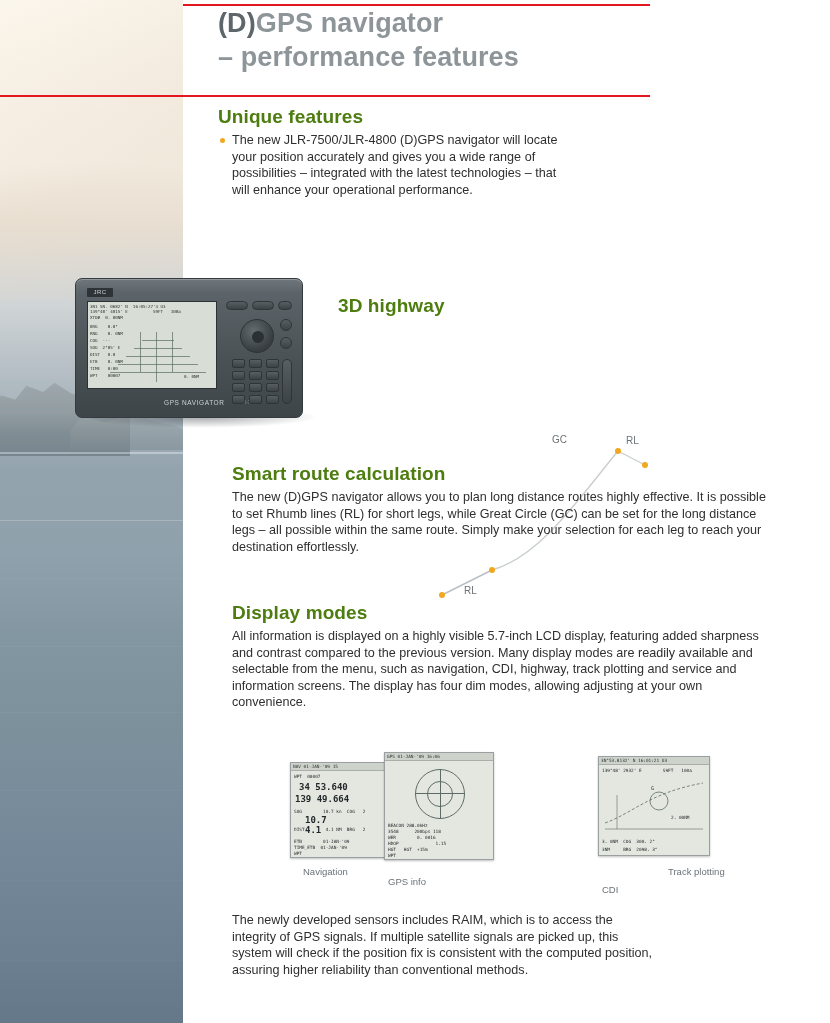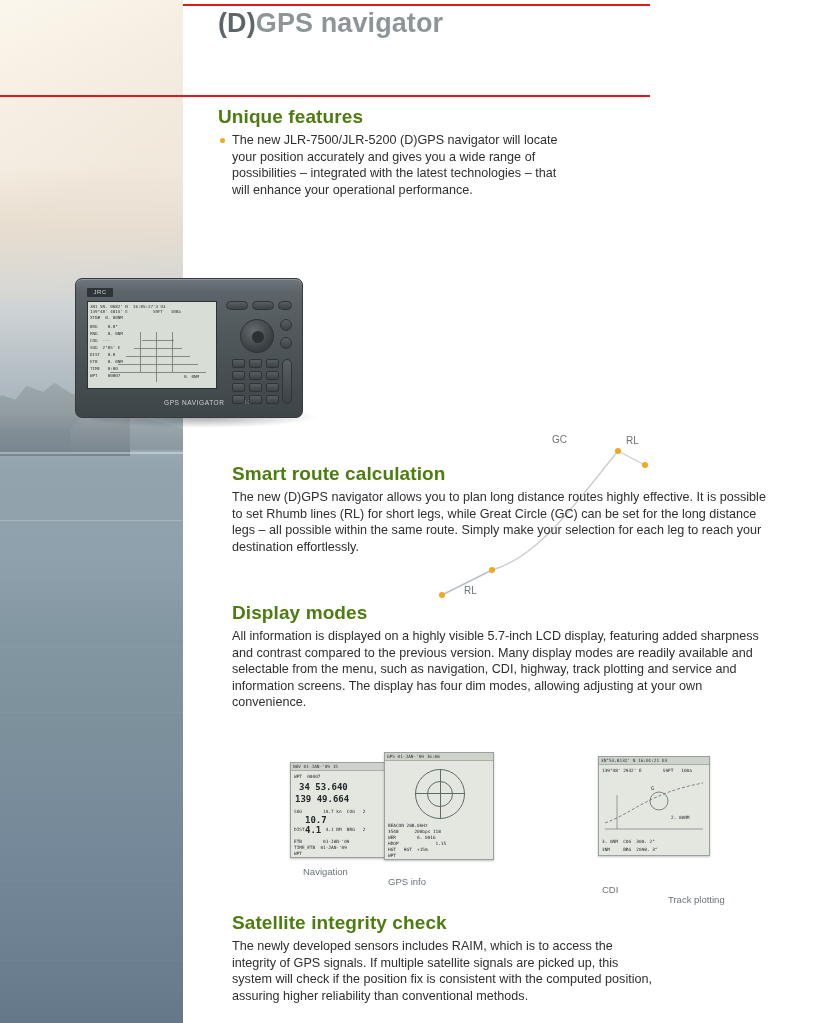--- a/index.html
+++ b/index.html
@@ -205,27 +205,28 @@
 </div>
 
 <div class="faint-right"></div>
 <div class="top-rule"></div>
 <div class="header-rule"></div>
 <div class="header-rule-left"></div>
 
 <div class="header">
   <h1>
     <span class="dark">(D)</span><span class="dim">GPS navigator</span><br>
+    <span class="dim">– performance features</span>
   </h1>
 </div>
 
 <div class="block-unique">
   <h2 class="sec">Unique features</h2>
   <ul class="bullets">
-    <li>The new JLR-7500/JLR-5200 (D)GPS navigator will locate your position accurately and gives you a wide range of possibilities – integrated with the latest technologies – that will enhance your operational performance.</li>
+    <li>The new JLR-7500/JLR-4800 (D)GPS navigator will locate your position accurately and gives you a wide range of possibilities – integrated with the latest technologies – that will enhance your operational performance.</li>
   </ul>
 </div>
 
 <div class="device-wrap">
   <div class="device-shadow"></div>
   <div class="device">
     <div class="logo">JRC</div>
 
     <div class="screen">
       <div class="txt" style="left:2px; top:2px;">3N1 5N. 0682' N  16:05:27'3 U3</div>
@@ -277,20 +278,21 @@
       <div class="key" style="left:40px;top:82px; width:13px; height:9px;"></div>
       <div class="key" style="left:6px; top:94px; width:13px; height:9px;"></div>
       <div class="key" style="left:23px;top:94px; width:13px; height:9px;"></div>
       <div class="key" style="left:40px;top:94px; width:13px; height:9px;"></div>
       <div class="key r" style="left:56px;top:58px; width:10px; height:45px;"></div>
     </div>
   </div>
 </div>
 
 <div class="block-3d">
+  <h2 class="sec">3D highway</h2>
 </div>
 
 <div class="route">
   <svg width="240" height="165" viewBox="0 0 240 165">
     <path d="M12,158 L62,133" stroke="#b9bfc2" stroke-width="1.4" fill="none"></path>
     <path d="M62,133 C110,120 150,60 188,14" stroke="#c9ced1" stroke-width="1.4" fill="none"></path>
     <path d="M188,14 L215,28" stroke="#c9ced1" stroke-width="1.4" fill="none"></path>
   </svg>
   <div class="dot" style="left:9px;  top:155px;"></div>
   <div class="dot" style="left:59px; top:130px;"></div>
@@ -353,19 +355,18 @@
     </svg>
     <div class="mono" style="left:52px; top:28px; font-size:5px;">G</div>
     <div class="mono" style="left:72px; top:58px; font-size:4.4px;">2. 00NM</div>
     <div class="mono" style="left:3px; top:82px; font-size:4.4px;">3. 0NM  COG  300. 2°</div>
     <div class="mono" style="left:3px; top:90px; font-size:4.4px;">3NM     BRG  2098. 3°</div>
   </div>
 
   <div class="caption" style="left:23px;  top:122px;">Navigation</div>
   <div class="caption" style="left:108px; top:132px;">GPS info</div>
   <div class="caption" style="left:322px; top:140px;">CDI</div>
-  <div class="caption" style="left:388px; top:122px;margin-top:28px;">Track plotting</div>
+  <div class="caption" style="left:388px; top:122px;">Track plotting</div>
 </div>
 
 <div class="block-sat">
-  <h2 class="sec">Satellite integrity check</h2>
   <p class="body">The newly developed sensors includes RAIM, which is to access the integrity of GPS signals. If multiple satellite signals are picked up, this system will check if the position fix is consistent with the computed position, assuring higher reliability than conventional methods.</p>
 </div>
 
 </body></html>

